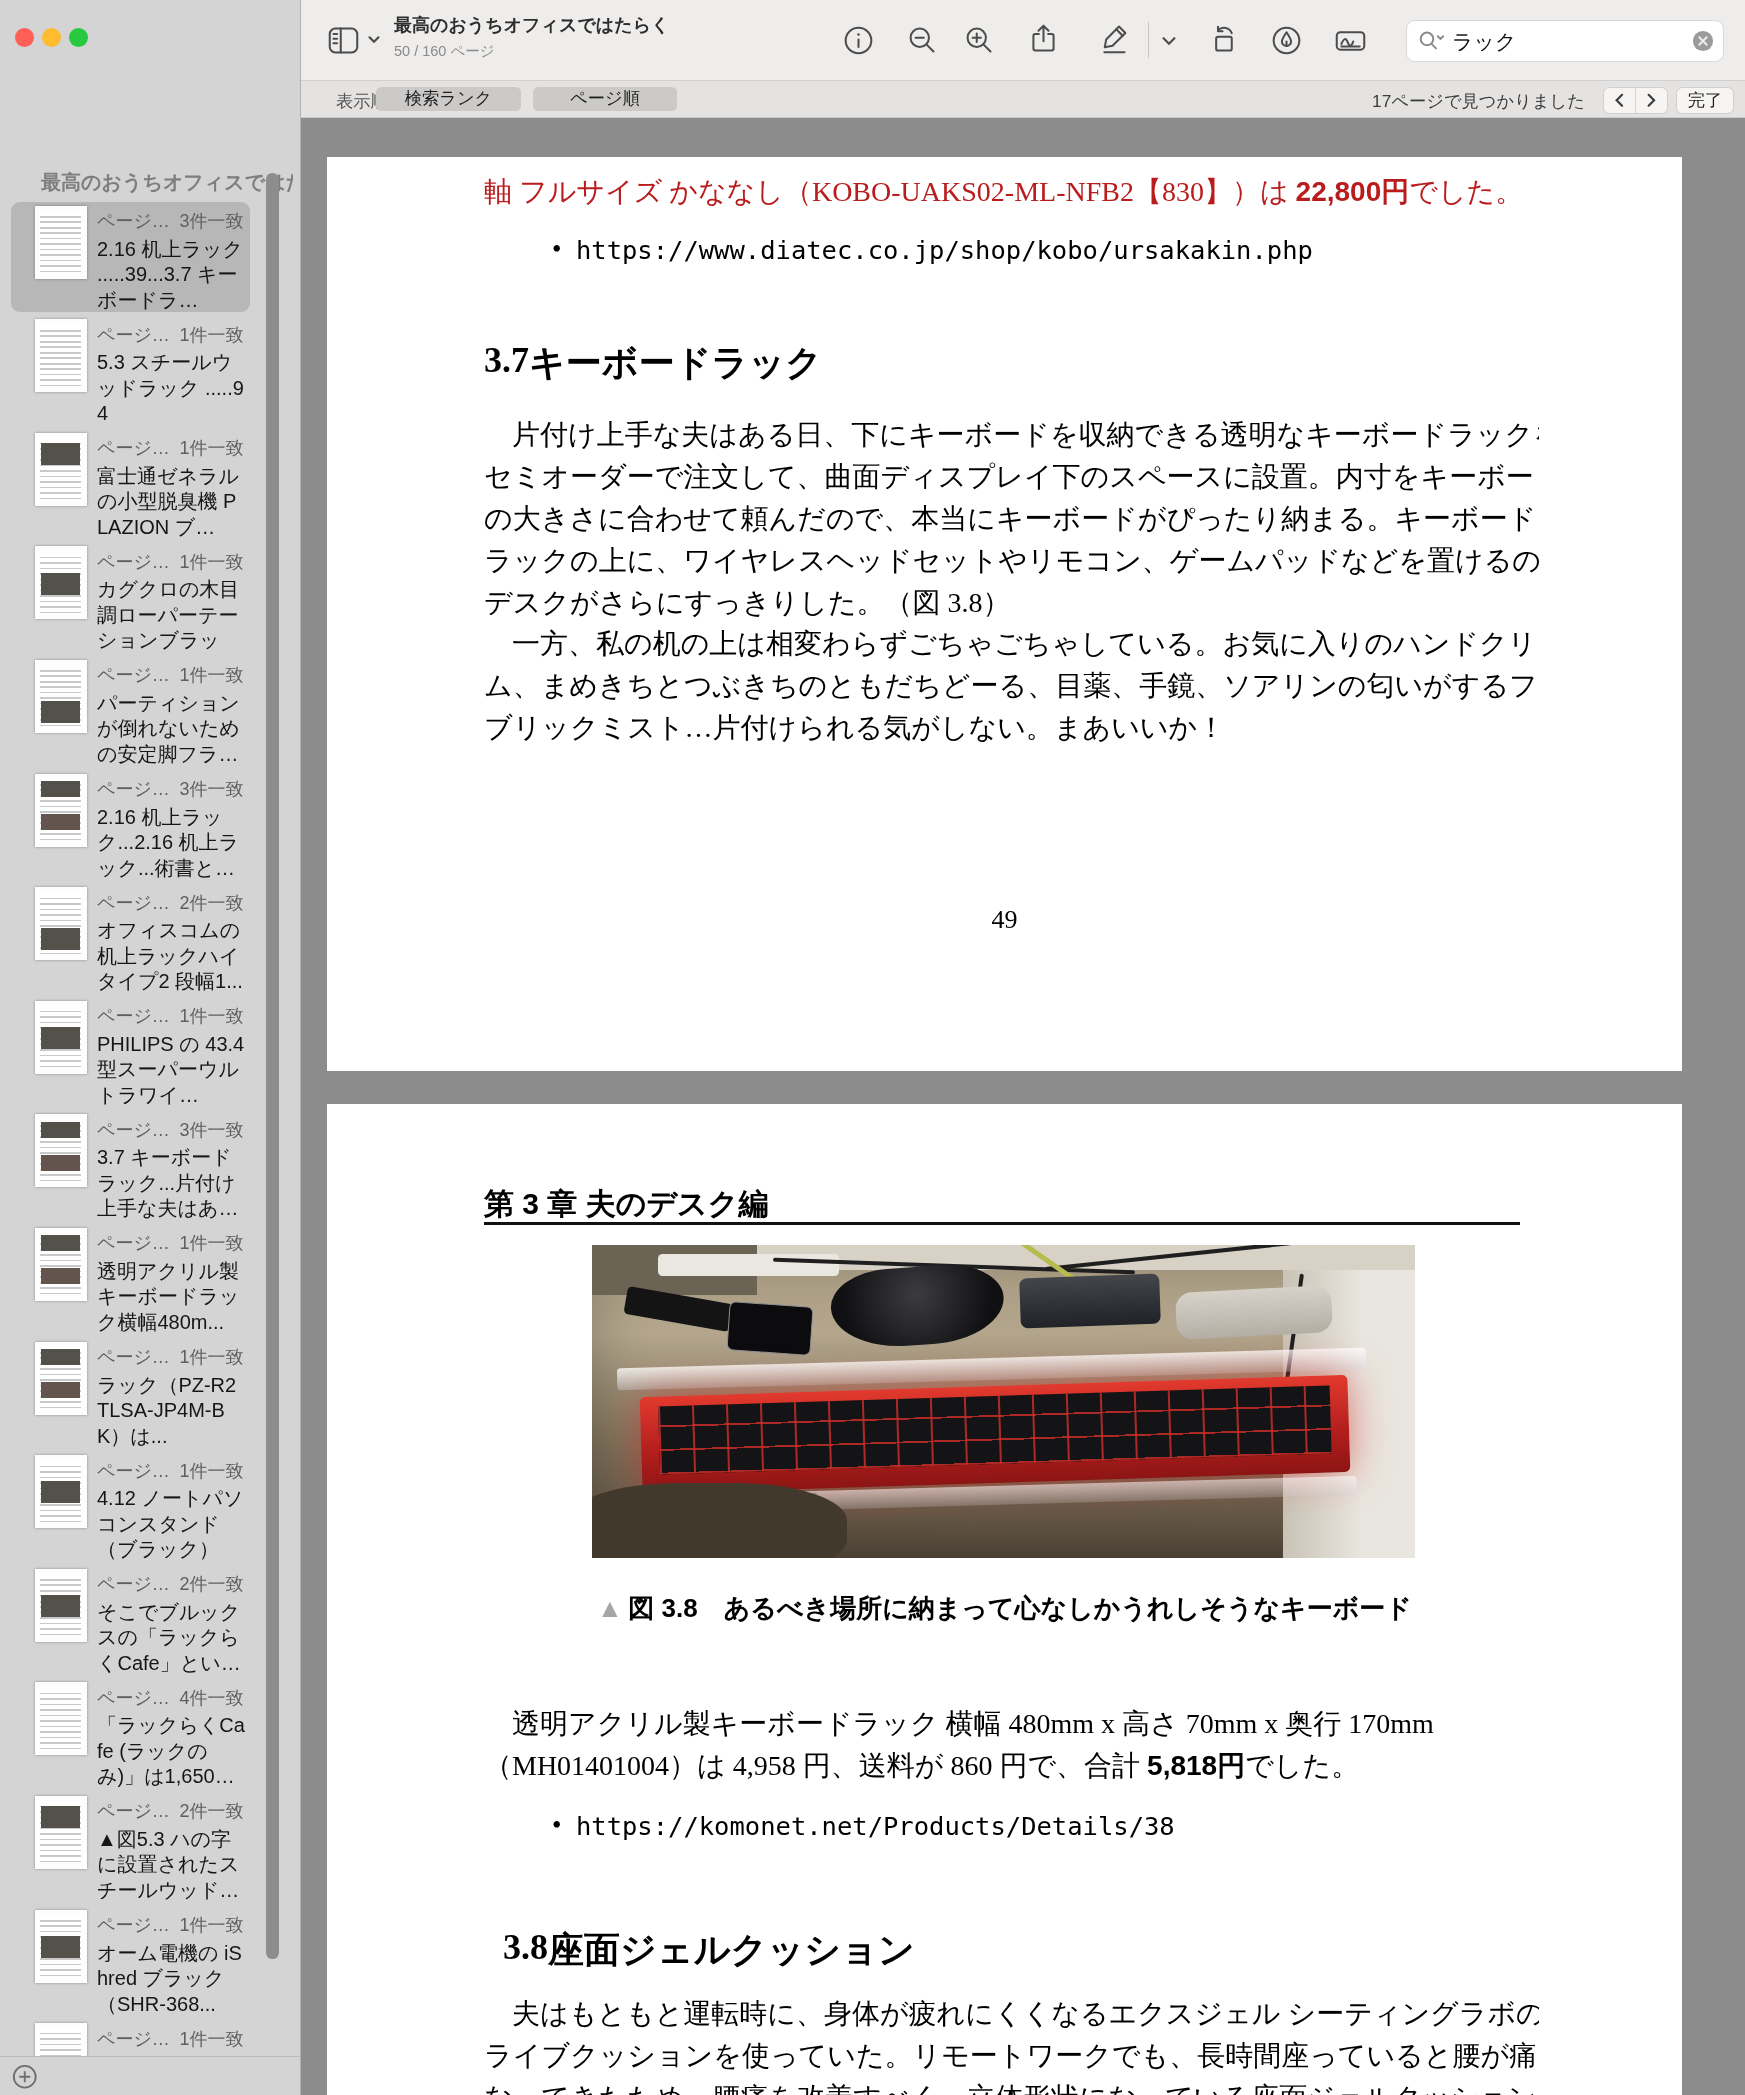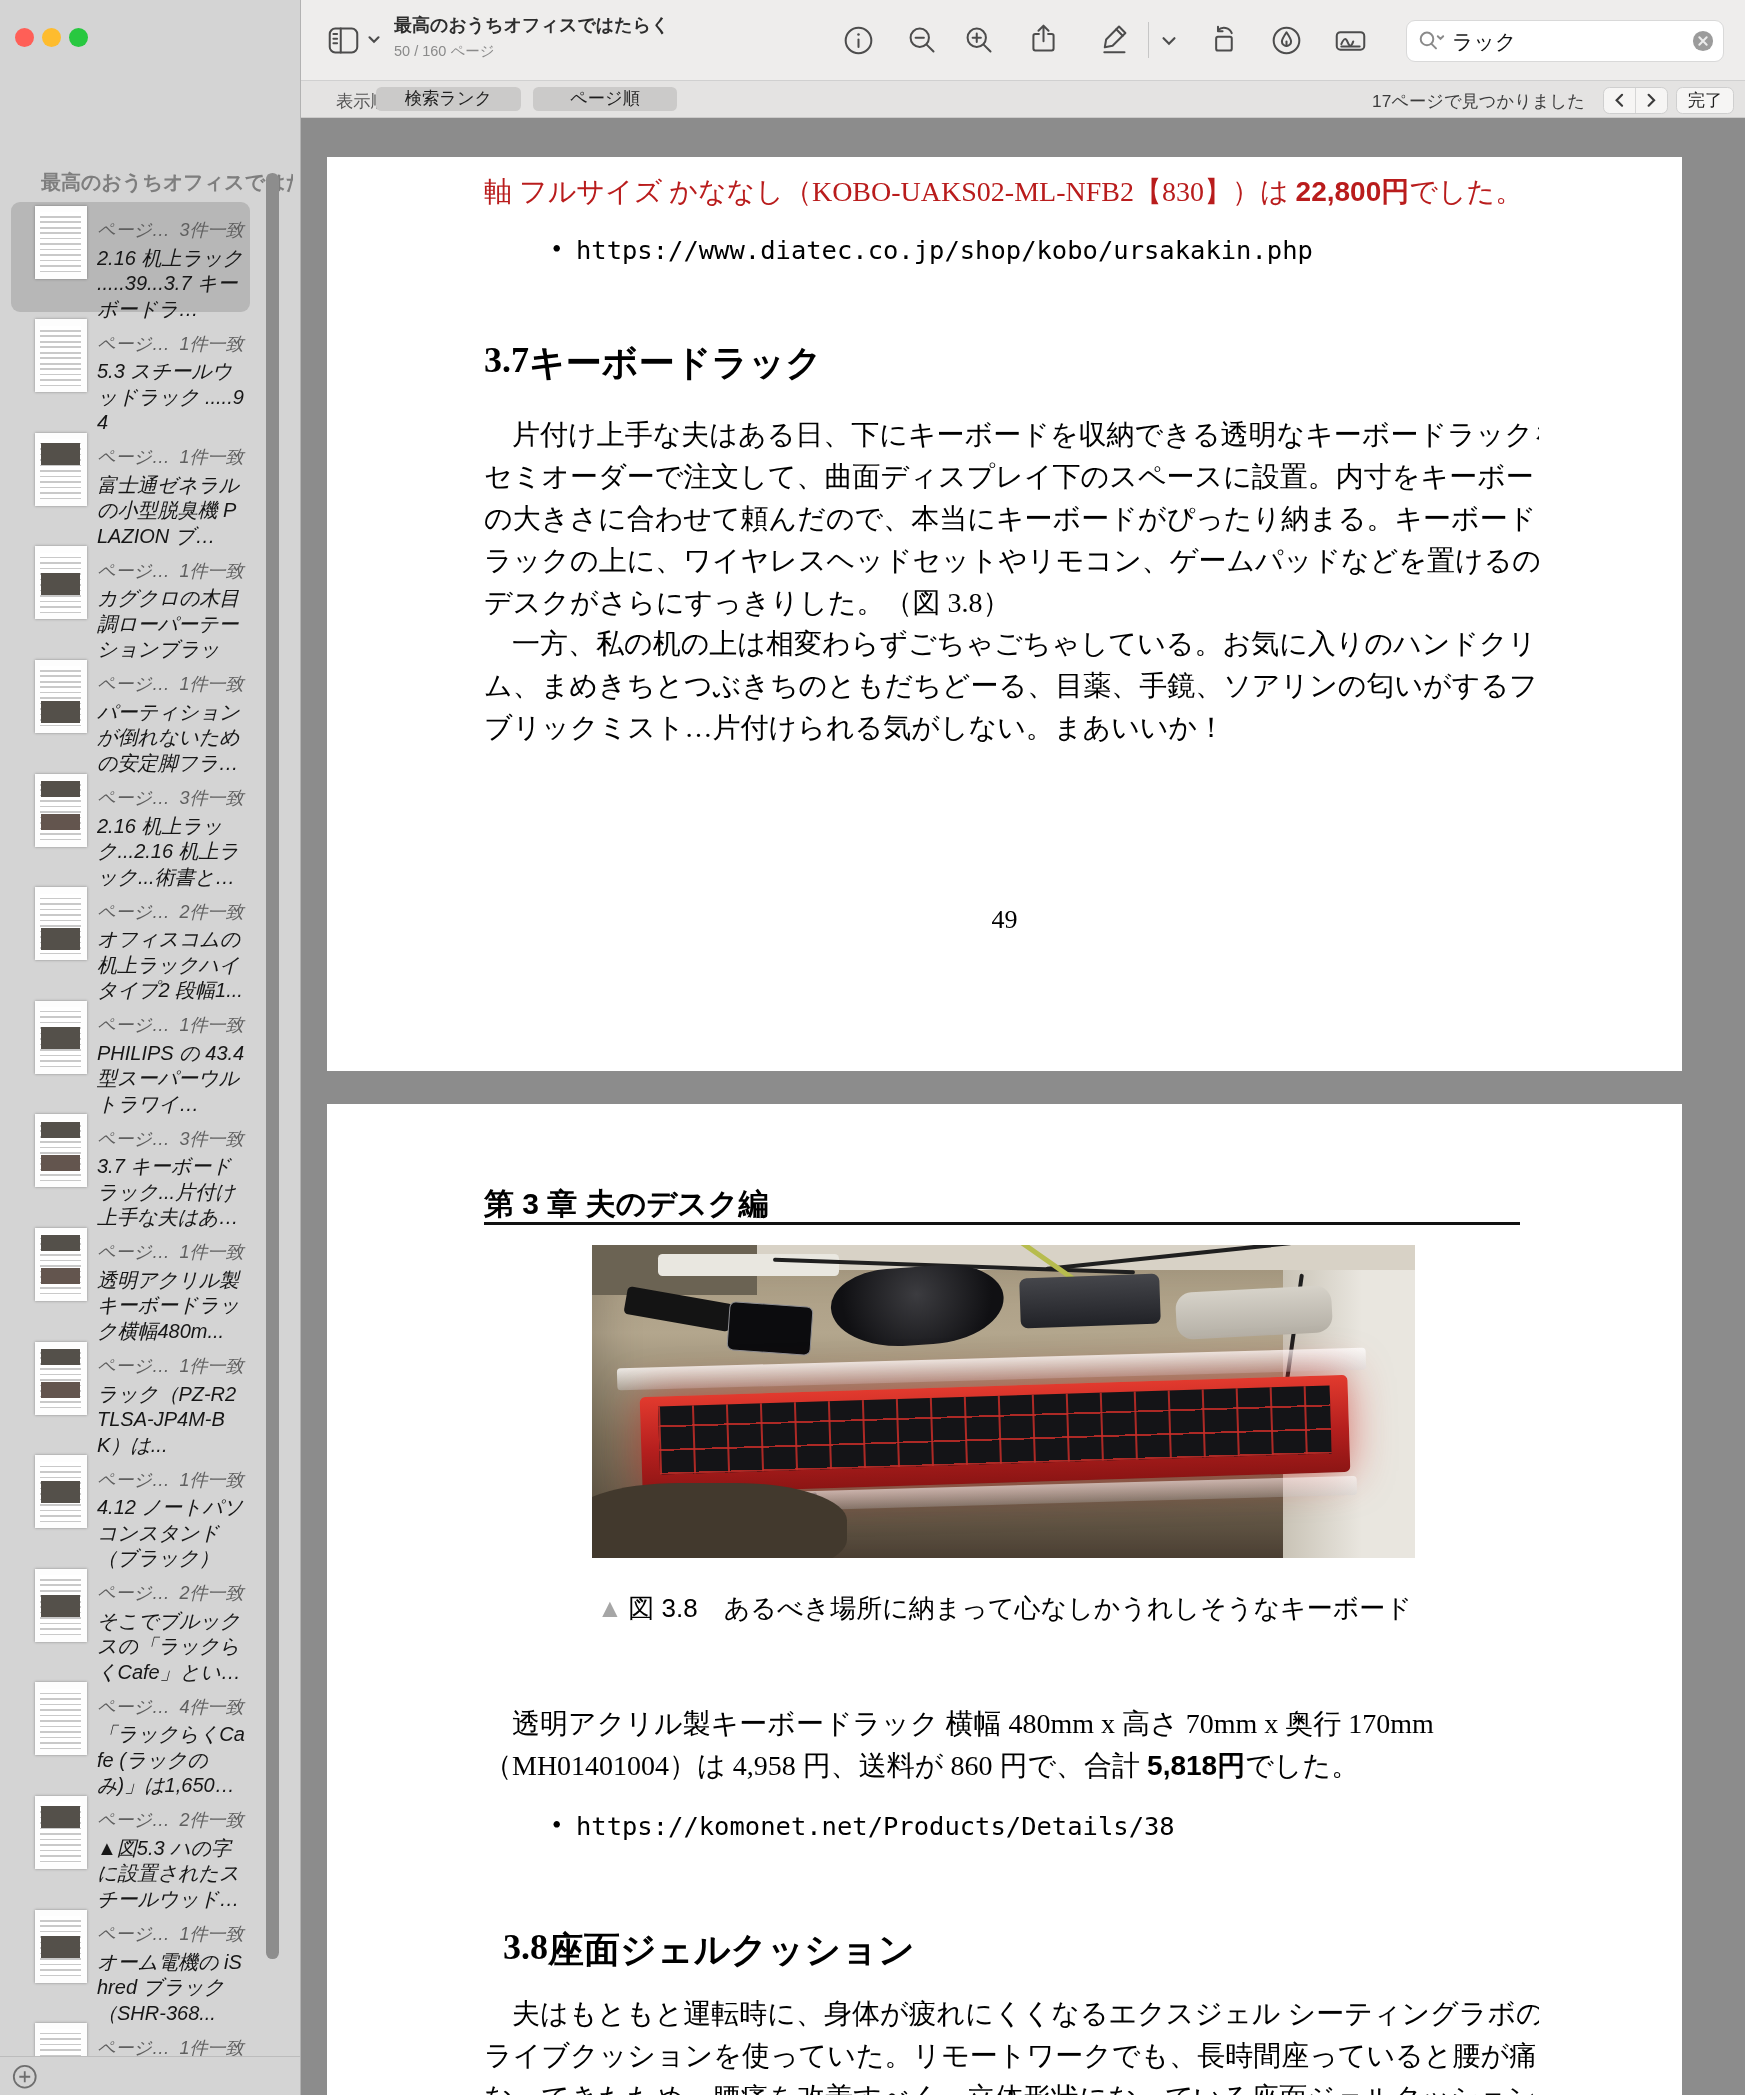--- a/index.html
+++ b/index.html
@@ -20,21 +20,21 @@
   .thumb{position:absolute;left:23.6px;top:3.6px;width:52px;height:73px;background:#fdfdfd;
          box-shadow:0 0 2.7px rgba(0,0,0,.35);}
   .thumb::before{content:"";position:absolute;left:5.5px;right:5.5px;top:6.4px;bottom:6.4px;
       background:repeating-linear-gradient(#fff 0 3.6px,#c9c9c9 3.6px 5.5px);}
   .thumb::after{content:"";position:absolute;left:12%;width:76%;background:#54504a;}
   .thumb.photo-top::after{top:14%;height:30%;}
   .thumb.photo-mid::after{top:36%;height:30%;}
   .thumb.photo-low::after{top:56%;height:30%;}
   .thumb.photo-two::after{top:10%;height:22%;box-shadow:0 33px 0 #63554e;}
   .thumb.text::after{display:none;}
-  .rtext{position:absolute;left:86px;top:16px;width:150px;font-style:italic;}
+  .rtext{position:absolute;left:86px;top:7px;width:150px;}
   .rhead{display:flex;justify-content:space-between;font-size:18px;color:#5f5f5f;
          padding-right:3.6px;margin-bottom:3.6px;}
   .rsnippet{font-size:20px;line-height:25.5px;color:#161616;max-height:76px;overflow:hidden;
             word-break:break-all;}
   .sb-scrollbar{position:absolute;right:21px;top:173px;width:12.7px;height:1786px;
                 background:#8d8d8d;border-radius:6.4px;}
   .sb-footer{position:absolute;left:0;right:0;bottom:0;height:39px;border-top:0.9px solid #bcbcbc;}
   .plus-btn{position:absolute;left:11.8px;top:7.3px;width:25.5px;height:25.5px;color:#6e6e6e;}
   
   .toolbar{position:absolute;left:301px;top:0;right:0;height:80px;background:#eeedec;
@@ -97,21 +97,21 @@
   .h-sec{position:absolute;left:157px;display:flex;font-size:36px;font-weight:bold;color:#000;}
   .h37{top:182px;}
   .pline{height:42px;line-height:42px;font-size:28px;color:#000;white-space:nowrap;overflow:hidden;}
   .indent{padding-left:28px;}
   .para{position:absolute;left:157px;width:1055px;}
   .p1a{top:257px;} .p1b{top:466px;}
   .pagenum{position:absolute;left:0;width:100%;top:748px;text-align:center;font-size:26px;color:#000;}
   .chapter{position:absolute;left:157px;top:80px;font-size:30px;font-weight:bold;color:#000;}
   .chapter-rule{position:absolute;left:157px;top:118px;width:1036px;height:2.7px;background:#111;}
   .caption{position:absolute;left:0;width:100%;top:487px;text-align:center;font-size:26px;
-           font-weight:normal;color:#000;}
+           font-weight:bold;color:#000;}
   .caption .mk{color:#a6a6a6;margin-right:5.5px;}
   .p2a{top:599px;} .b2{top:706px;} .h38{top:822px;margin-left:19px;} .p2b{top:889px;}
   
   .photo{position:absolute;left:265px;top:141px;width:823px;height:313px;overflow:hidden;
          background:linear-gradient(180deg,#a89a81 0%,#b3a68d 28%,#81765f 62%,#55483a 100%);
          box-shadow:inset 0 0 55px rgba(0,0,0,.25);}
   .ph-wall{position:absolute;right:0;top:0;width:16%;height:100%;
            background:linear-gradient(90deg,#c9c3b6,#e9e6df 60%);}
   .ph-shelf{position:absolute;left:0;top:0;width:100%;height:8%;background:#d8d2c6;}
   .ph-corner{position:absolute;left:0;top:0;width:20%;height:16%;background:#6b6353;}

